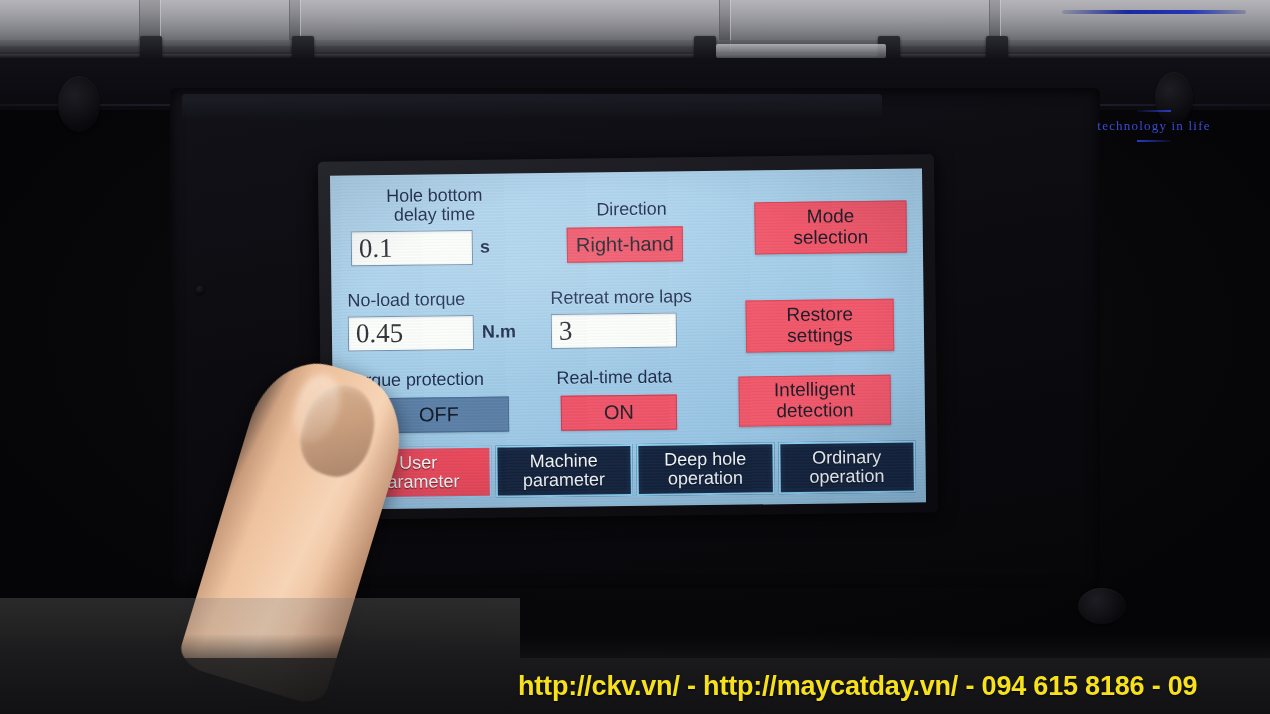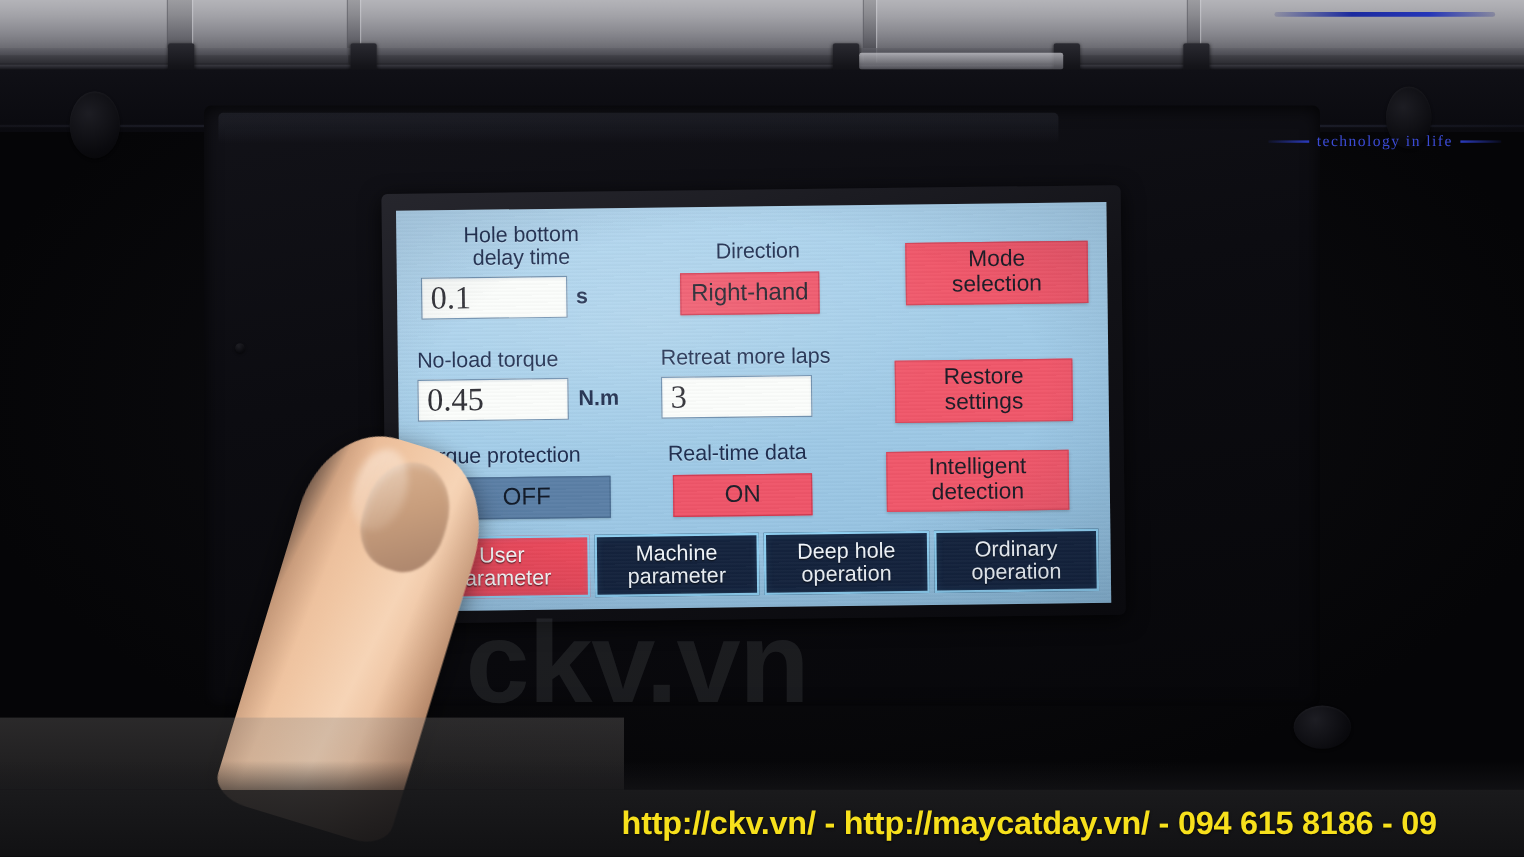--- a/index.html
+++ b/index.html
@@ -323,20 +323,21 @@
     color: #ef8b24;
     text-shadow: 0 2px 6px rgba(0,0,0,0.5);
   }
   .logo-tag {
     position: absolute;
     left: 0; top: 104px; width: 100%;
     display: flex;
     align-items: center;
     justify-content: center;
     gap: 6px;
+    flex-direction: column;
   }
   .logo-tag .line {
     height: 2px; width: 34px;
     background: linear-gradient(90deg, rgba(40,55,180,0.1), #2b3bc0);
   }
   .logo-tag .line.r {
     background: linear-gradient(90deg, #2b3bc0, rgba(40,55,180,0.1));
   }
   .logo-tag .txt {
     font-family: "Liberation Serif", serif;
@@ -531,21 +532,20 @@
       <div class="vignette"></div>
     </div>
   </div>
 
   <div class="finger">
     <div class="nail"></div>
     <div class="nail-shine"></div>
     <div class="finger-shade"></div>
   </div>
 
-  <div class="watermark">ckv.vn</div>
 
   <div class="logo">
     <div class="logo-bar"></div>
     <div class="logo-tag">
       <span class="line"></span>
       <span class="txt">technology in life</span>
       <span class="line r"></span>
     </div>
   </div>
 

